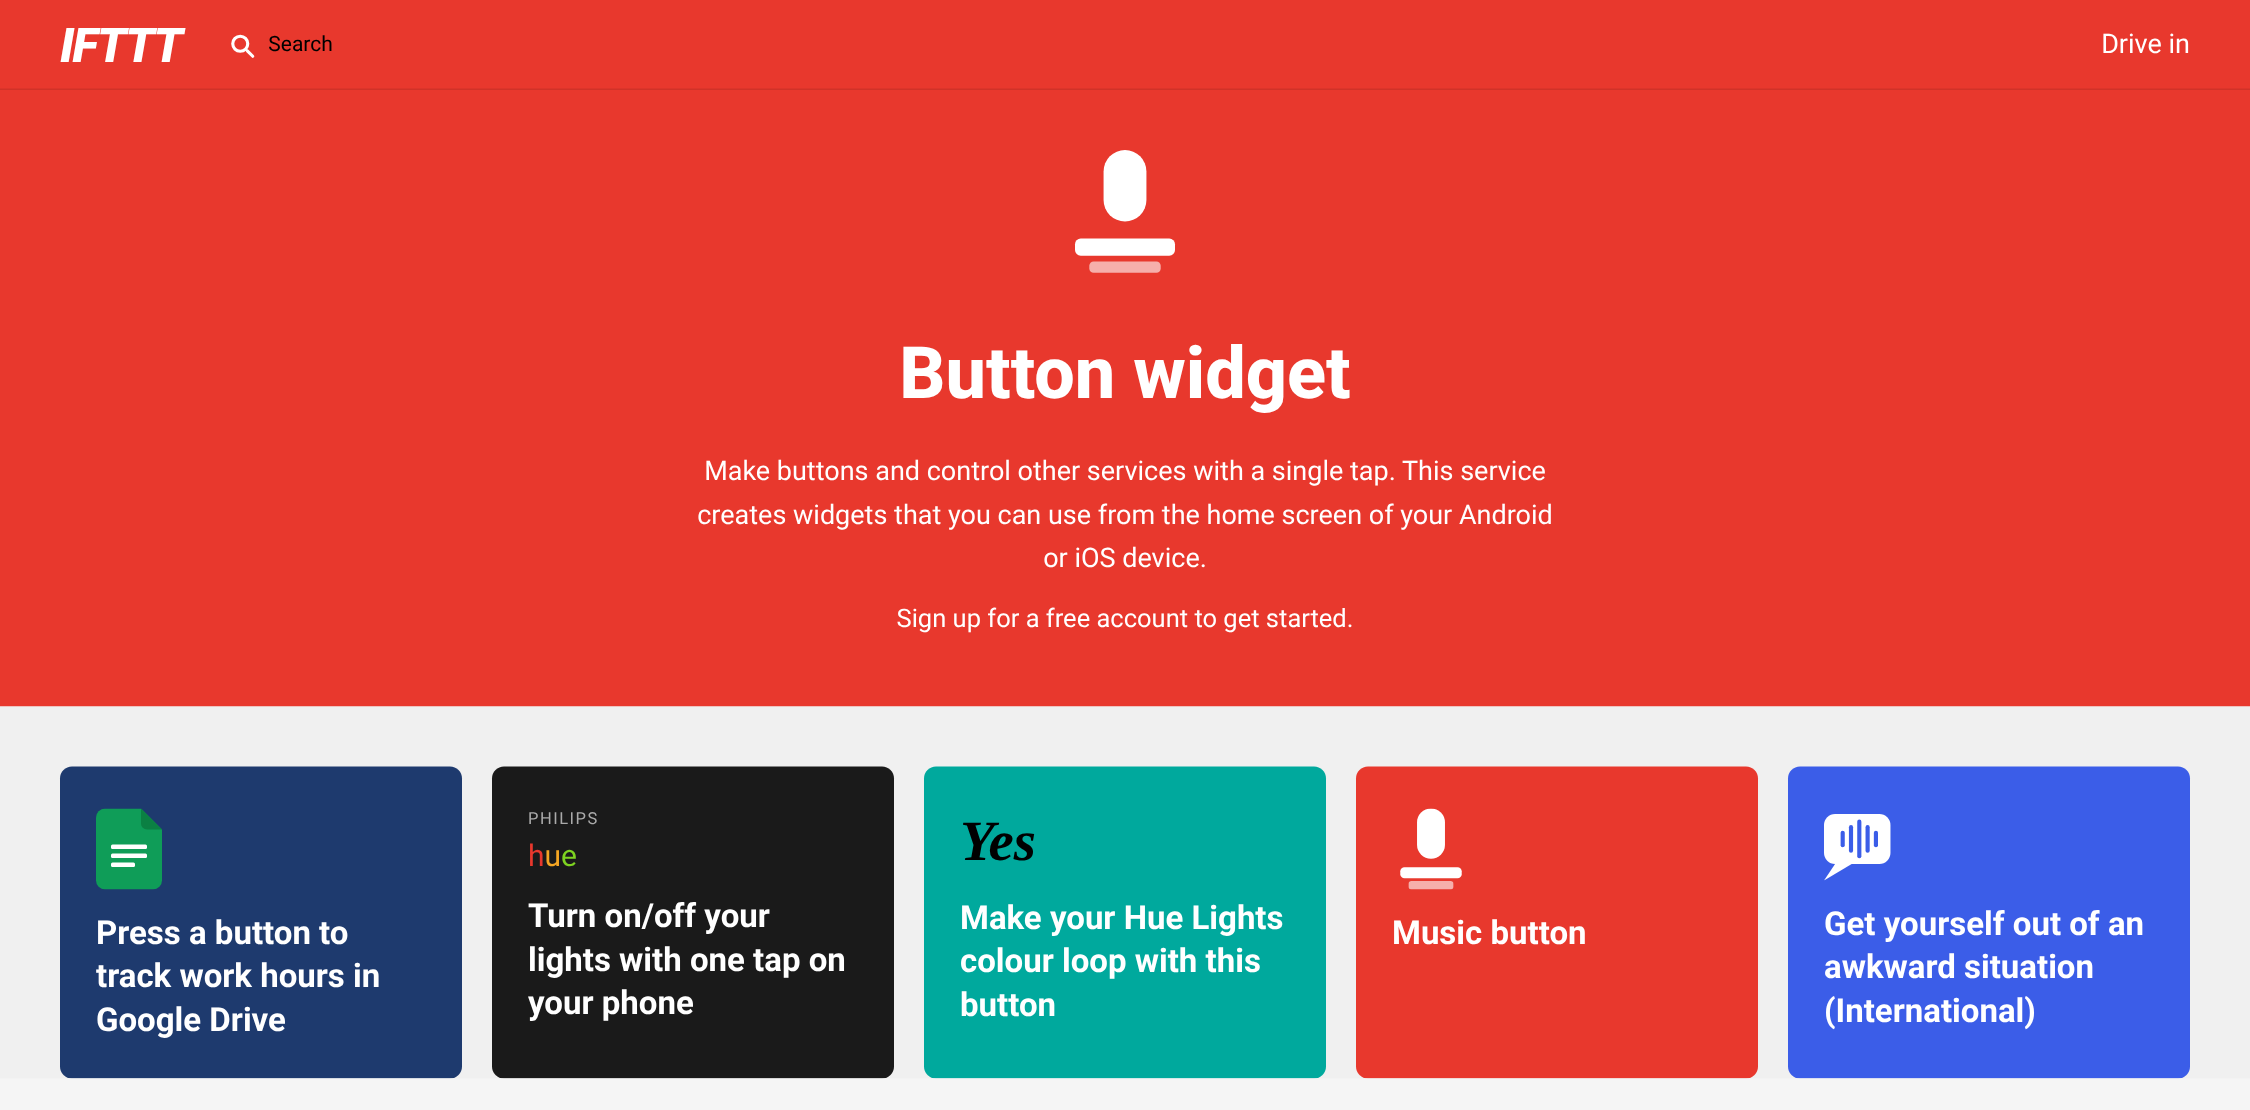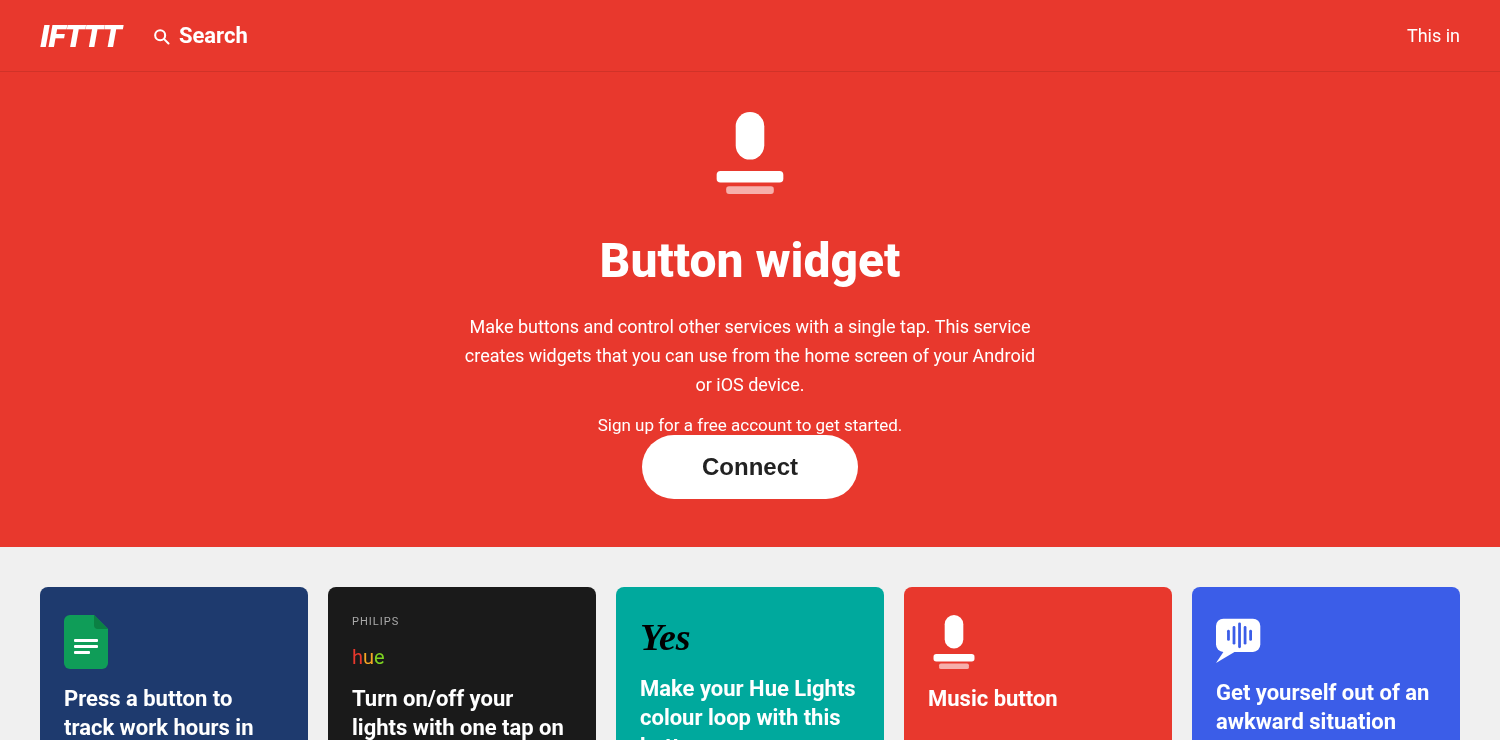--- a/index.html
+++ b/index.html
@@ -4,41 +4,41 @@
   <style>
     * { margin: 0; padding: 0; box-sizing: border-box; }
     body { font-family: -apple-system, BlinkMacSystemFont, 'Segoe UI', Roboto, Helvetica, Arial, sans-serif; background: #f5f5f5; width: 1500px; }
 
     
     .header {
       background: #e8382d;
       display: flex;
       align-items: center;
       padding: 0 40px;
-      height: 72px;
+      height: 60px;
       border-bottom: 1px solid rgba(0,0,0,0.1);
     }
     .logo {
       font-size: 32px;
       font-weight: 900;
       color: white;
       letter-spacing: -1px;
       margin-right: 30px;
       font-style: italic;
     }
     .search-area {
       display: flex;
       align-items: center;
       gap: 8px;
       color: white;
       font-size: 18px;
       cursor: pointer;
     }
     .search-icon-svg { width: 20px; height: 20px; fill: white; }
-    .search-label { color: #ffffff; font-size: 22px; font-weight: 700; }
+    .search-label { color: #000000; font-size: 14px; font-weight: 400; }
     .header-right {
       margin-left: auto;
       display: flex;
       align-items: center;
       gap: 24px;
     }
     .signin-link { color: white; font-size: 18px; text-decoration: none; cursor: pointer; }
     .signup-btn {
       color: white;
       border: 2px solid white;
@@ -116,21 +116,21 @@
     .card-4 { background: #e8382d; }
     .card-5 { background: #3b5de8; }
     .card-title {
       color: white;
       font-size: 22px;
       font-weight: 700;
       line-height: 1.3;
     }
 
     
-    .hue-logo { display: flex; flex-direction: column; gap: 17px; }
+    .hue-logo { display: flex; flex-direction: column; gap: 6px; }
     .philips-text { color: #aaa; font-size: 11px; font-weight: 400; letter-spacing: 1px; text-transform: uppercase; }
     .hue-text { font-size: 20px; font-weight: 400; }
     .hue-p { color: #e8382d; }
     .hue-h { color: #f5a623; }
     .hue-u { color: #7ed321; }
 
     
     .yes-logo {
       font-size: 38px;
       font-style: italic;
@@ -162,38 +162,37 @@
 
 <header class="header">
   <div class="logo">IFTTT</div>
   <div class="search-area">
     <svg class="search-icon-svg" viewBox="0 0 24 24">
       <path d="M21 21l-4.35-4.35M17 11A6 6 0 1 1 5 11a6 6 0 0 1 12 0z" stroke="white" stroke-width="2.5" fill="none" stroke-linecap="round"></path>
     </svg>
     <span class="search-label">Search</span>
   </div>
   <div class="header-right">
-    <a class="signin-link">This in</a>
+    <a class="signin-link">Drive in</a>
   </div>
 </header>
 
 <section class="hero">
 
   <svg class="hero-icon" viewBox="0 0 90 105" fill="none" xmlns="http://www.w3.org/2000/svg">
 
     <rect x="30" y="0" width="30" height="50" rx="15" fill="white"></rect>
 
     <rect x="10" y="62" width="70" height="12" rx="4" fill="white"></rect>
     <rect x="20" y="78" width="50" height="8" rx="3" fill="rgba(255,255,255,0.6)"></rect>
   </svg>
 
   <h1 class="hero-title">Button widget</h1>
   <p class="hero-desc">Make buttons and control other services with a single tap. This service creates widgets that you can use from the home screen of your Android or iOS device.</p>
   <p class="hero-signup-text">Sign up for a free account to get started.</p>
-  <button class="connect-btn">Connect</button>
 </section>
 
 <div class="cards-section">
 
   <div class="card card-1">
 
     <svg class="sheets-icon" viewBox="0 0 44 54" xmlns="http://www.w3.org/2000/svg">
       <path d="M6 0 h24 l14 14 v34 a6 6 0 0 1-6 6 H6 a6 6 0 0 1-6-6 V6 a6 6 0 0 1 6-6z" fill="#0f9d58"></path>
       <path d="M30 0 l14 14 H34 a4 4 0 0 1-4-4z" fill="#0b8043"></path>
       <rect x="10" y="24" width="24" height="3" rx="1" fill="white"></rect>

